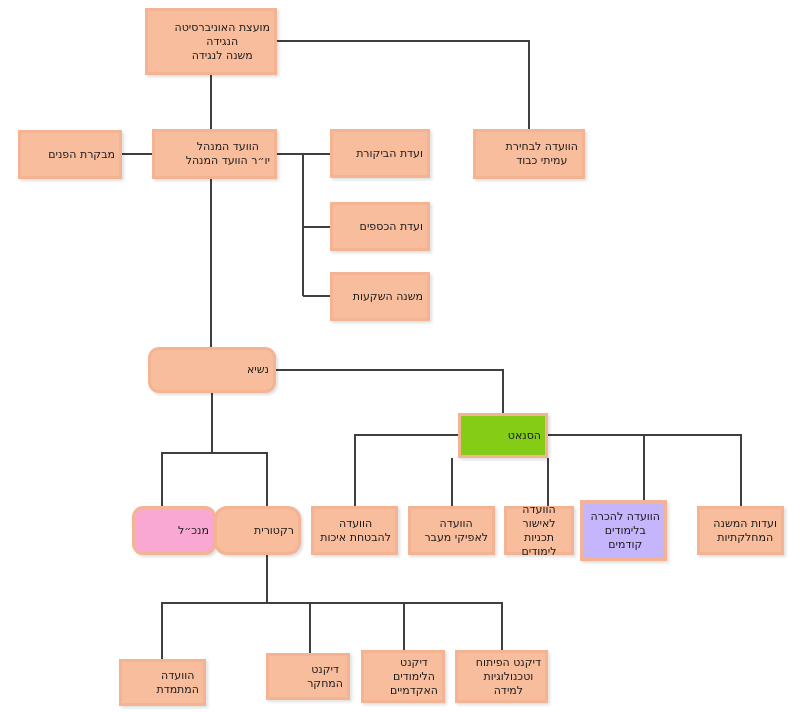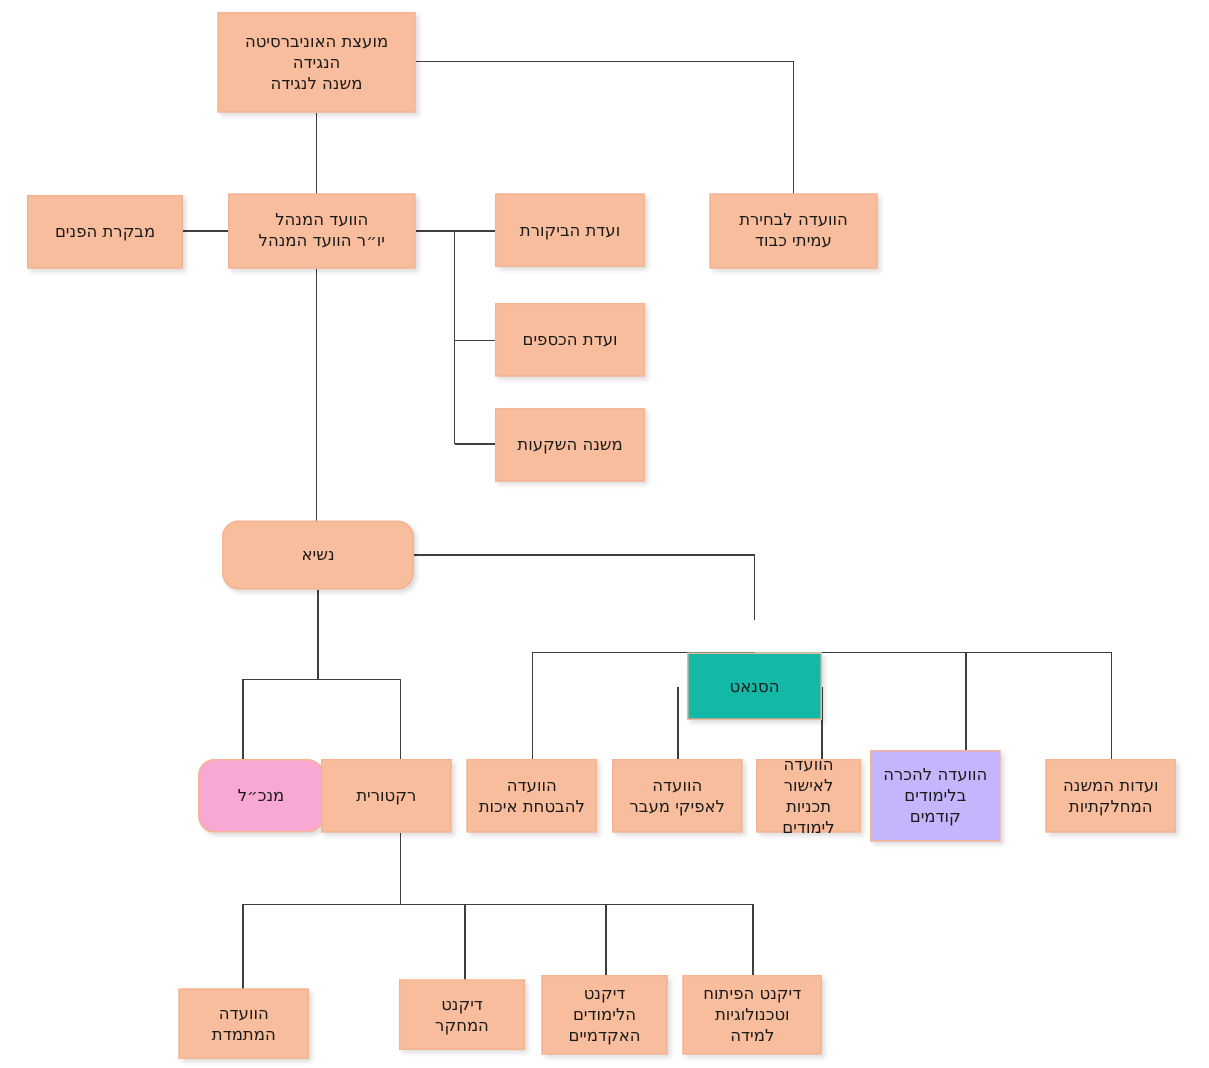--- a/index.html
+++ b/index.html
@@ -27,25 +27,24 @@
     left: 0;
     top: 0;
     width: 806px;
     height: 712px;
     pointer-events: none;
   }
   .node {
     position: absolute;
     box-sizing: border-box;
     background: #f8bd9c;
-    border: 1px solid #14532d;
+    border: 3px solid #14532d;
     box-shadow: 2px 2px 3px rgba(0,0,0,0.13);
     display: flex;
     align-items: center;
-    justify-content: center;
     text-align: center;
     direction: rtl;
     unicode-bidi: embed;
     color: #1a1a1a;
     font-size: 11px;
     line-height: 14px;
     padding: 2px 4px;
     white-space: pre-line;
     z-index: 2;
   }
@@ -82,23 +81,23 @@
 משנה לנגידה</span></div>
     <div class="node" style="left: 152px; top: 129px; width: 125px; height: 50px; background: rgb(248, 189, 156); border-color: rgb(244, 180, 147); color: rgb(26, 26, 26);"><span>הוועד המנהל
 יו״ר הוועד המנהל</span></div>
     <div class="node" style="left: 18px; top: 130px; width: 104px; height: 49px; background: rgb(248, 189, 156); border-color: rgb(244, 180, 147); color: rgb(26, 26, 26);"><span>מבקרת הפנים</span></div>
     <div class="node" style="left: 330px; top: 129px; width: 100px; height: 49px; background: rgb(248, 189, 156); border-color: rgb(244, 180, 147); color: rgb(26, 26, 26);"><span>ועדת הביקורת</span></div>
     <div class="node" style="left: 330px; top: 202px; width: 100px; height: 49px; background: rgb(248, 189, 156); border-color: rgb(244, 180, 147); color: rgb(26, 26, 26);"><span>ועדת הכספים</span></div>
     <div class="node" style="left: 330px; top: 272px; width: 100px; height: 49px; background: rgb(248, 189, 156); border-color: rgb(244, 180, 147); color: rgb(26, 26, 26);"><span>משנה השקעות</span></div>
     <div class="node" style="left: 473px; top: 129px; width: 112px; height: 50px; background: rgb(248, 189, 156); border-color: rgb(244, 180, 147); color: rgb(26, 26, 26);"><span>הוועדה לבחירת
 עמיתי כבוד</span></div>
     <div class="node" style="left: 148px; top: 347px; width: 128px; height: 46px; background: rgb(248, 189, 156); border-color: rgb(244, 180, 147); color: rgb(26, 26, 26); border-radius: 11px;"><span>נשיא</span></div>
-    <div class="node" style="left: 458px; top: 435px; width: 90px; height: 45px; background: #14b8a6; border-color: rgb(244, 180, 147); color: rgb(26, 26, 26);"><span>הסנאט</span></div>
+    <div class="node" style="left: 458px; top: 413px; width: 90px; height: 45px; background: #84cc16; border-color: rgb(244, 180, 147); color: rgb(26, 26, 26);"><span>הסנאט</span></div>
     <div class="node" style="left: 132px; top: 506px; width: 84px; height: 49px; background: #f9a8d4; border-color: rgb(244, 180, 147); color: rgb(26, 26, 26); border-radius: 11px;"><span>מנכ״ל</span></div>
-    <div class="node" style="left: 214px; top: 506px; width: 87px; height: 49px; background: rgb(248, 189, 156); border-color: rgb(244, 180, 147); color: rgb(26, 26, 26);"><span>רקטורית</span></div>
+    <div class="node" style="left: 214px; top: 506px; width: 87px; height: 49px; background: rgb(248, 189, 156); border-color: rgb(244, 180, 147); color: rgb(26, 26, 26); border-radius: 13px;"><span>רקטורית</span></div>
     <div class="node" style="left: 311px; top: 506px; width: 87px; height: 49px; background: rgb(248, 189, 156); border-color: rgb(244, 180, 147); color: rgb(26, 26, 26);"><span>הוועדה
 להבטחת איכות</span></div>
     <div class="node" style="left: 408px; top: 506px; width: 87px; height: 49px; background: rgb(248, 189, 156); border-color: rgb(244, 180, 147); color: rgb(26, 26, 26);"><span>הוועדה
 לאפיקי מעבר</span></div>
     <div class="node" style="left: 504px; top: 506px; width: 70px; height: 49px; background: rgb(248, 189, 156); border-color: rgb(244, 180, 147); color: rgb(26, 26, 26);"><span>הוועדה לאישור
 תכניות לימודים</span></div>
     <div class="node" style="left: 580px; top: 500px; width: 87px; height: 61px; background: #c4b5fd; border-color: rgb(244, 180, 147); color: rgb(26, 26, 26);"><span>הוועדה להכרה
 בלימודים
 קודמים</span></div>
     <div class="node" style="left: 697px; top: 506px; width: 87px; height: 49px; background: rgb(248, 189, 156); border-color: rgb(244, 180, 147); color: rgb(26, 26, 26);"><span>ועדות המשנה

